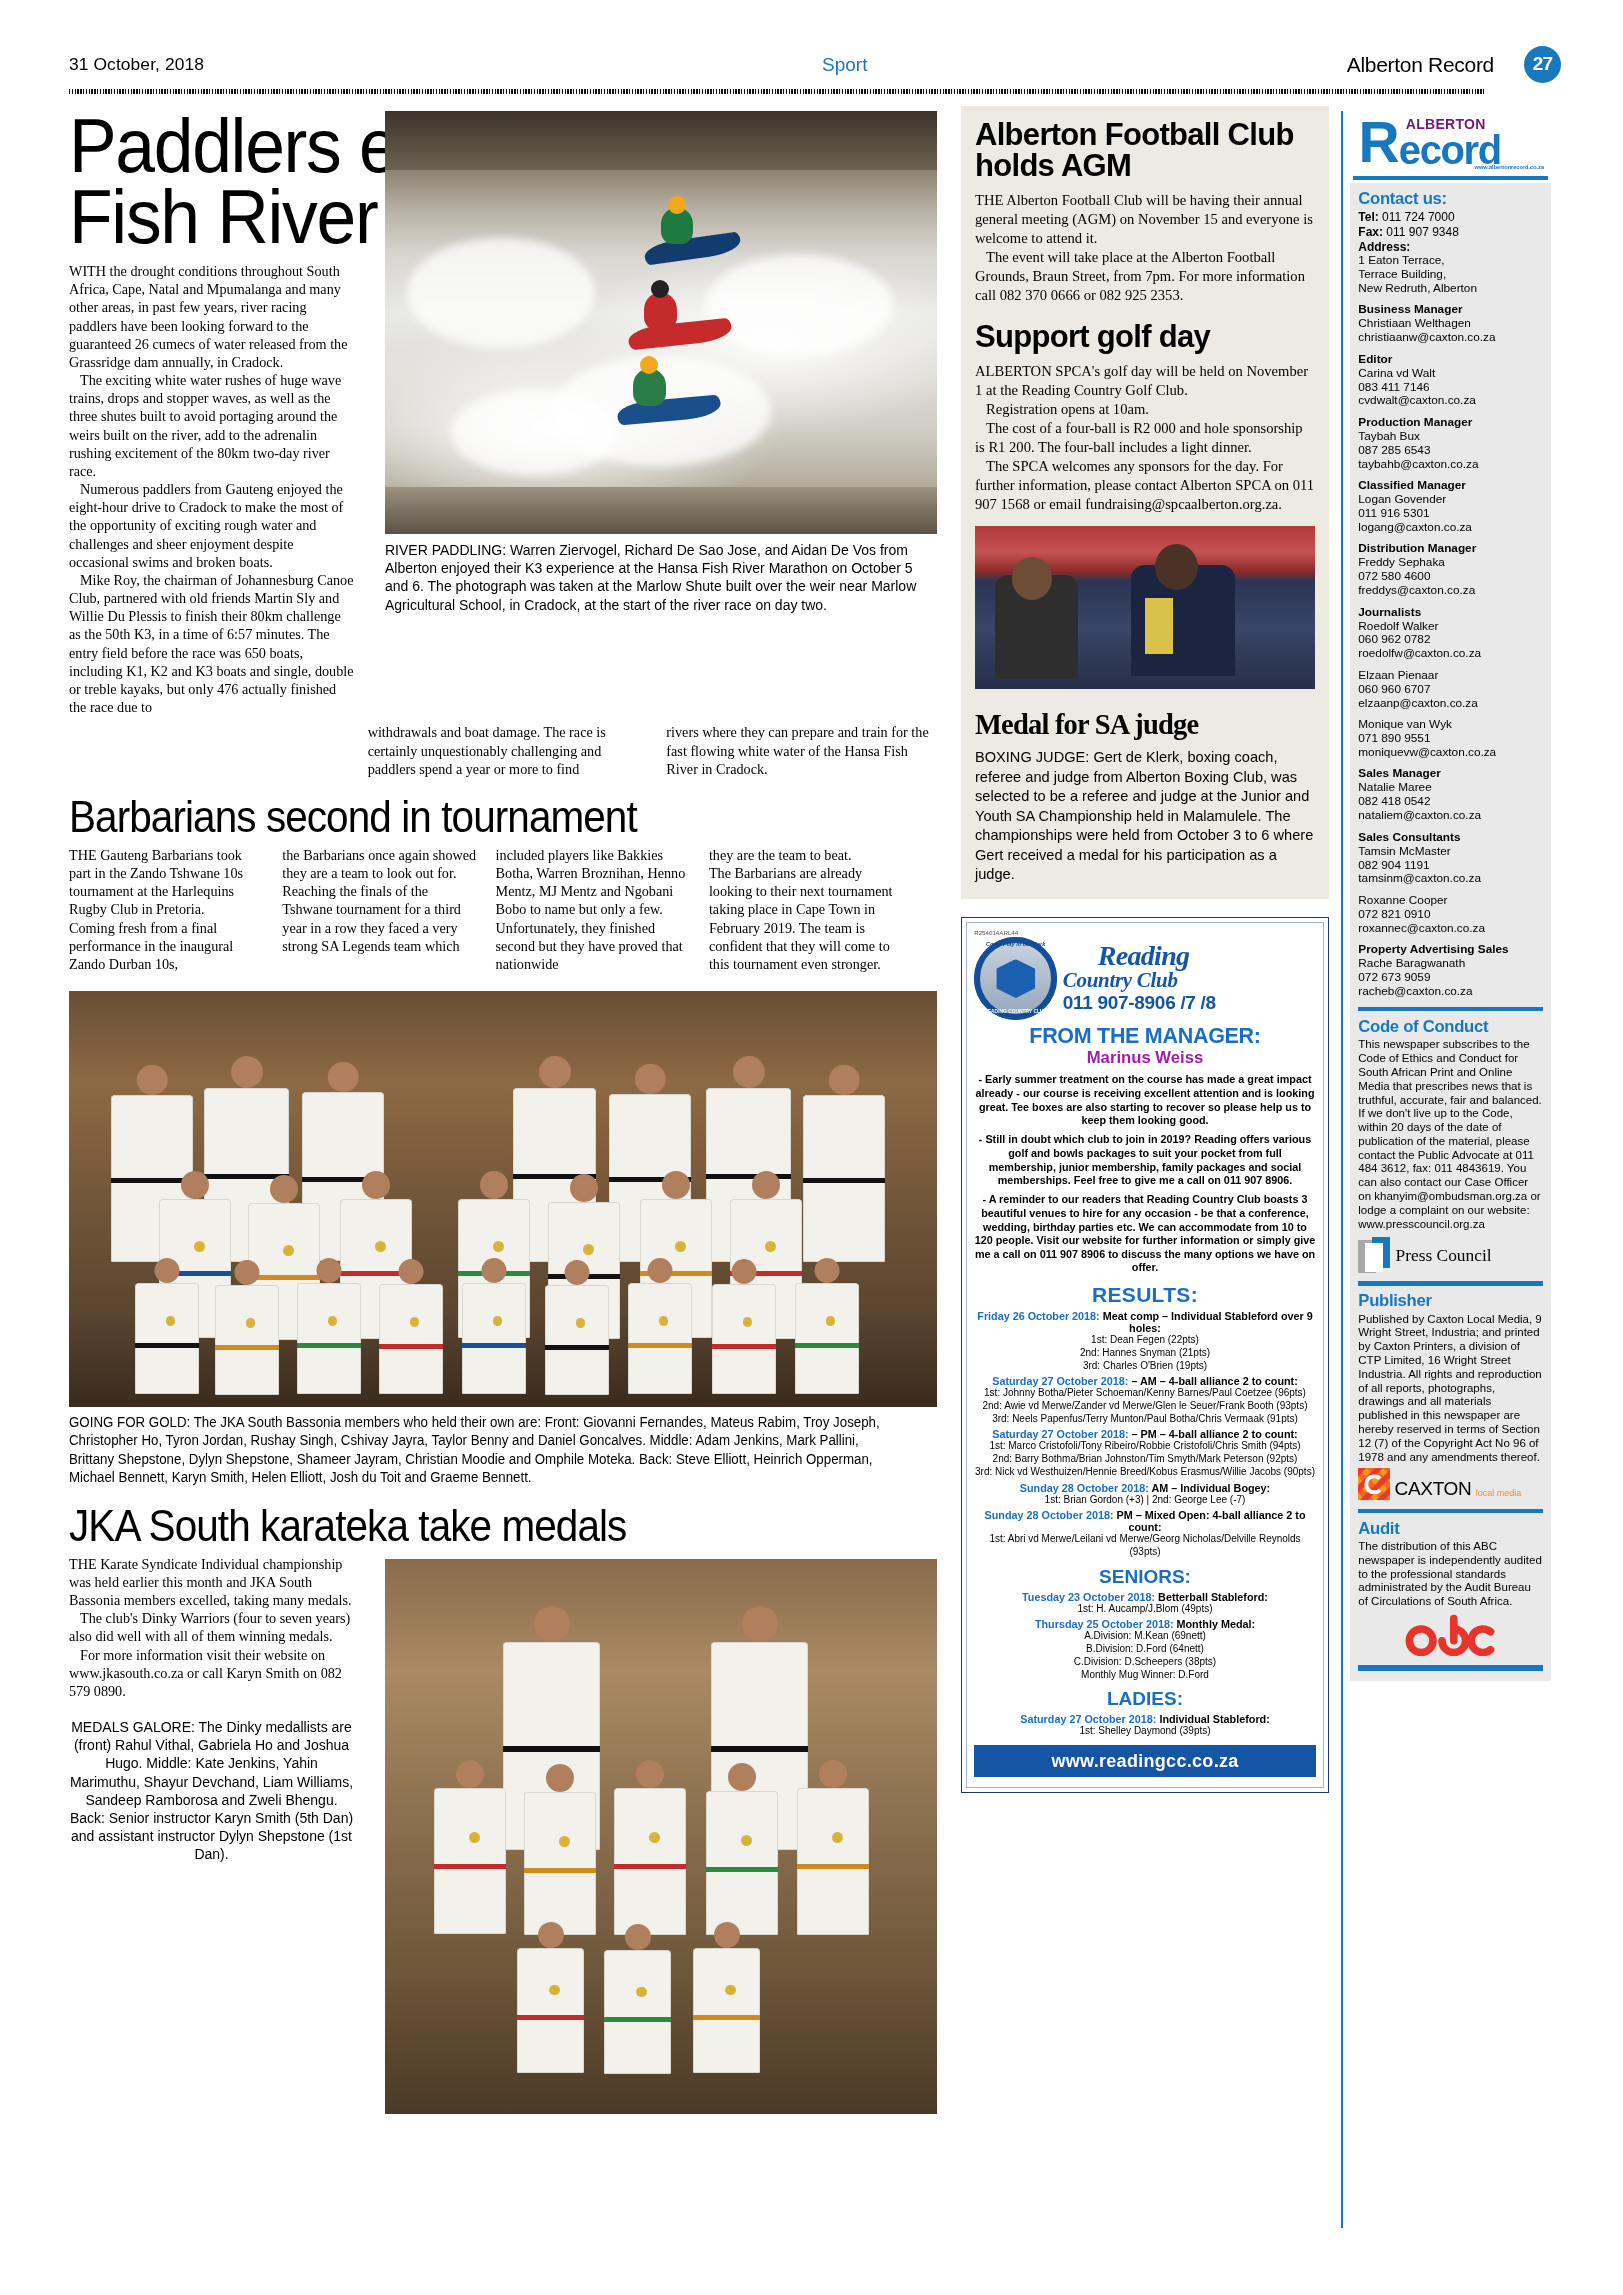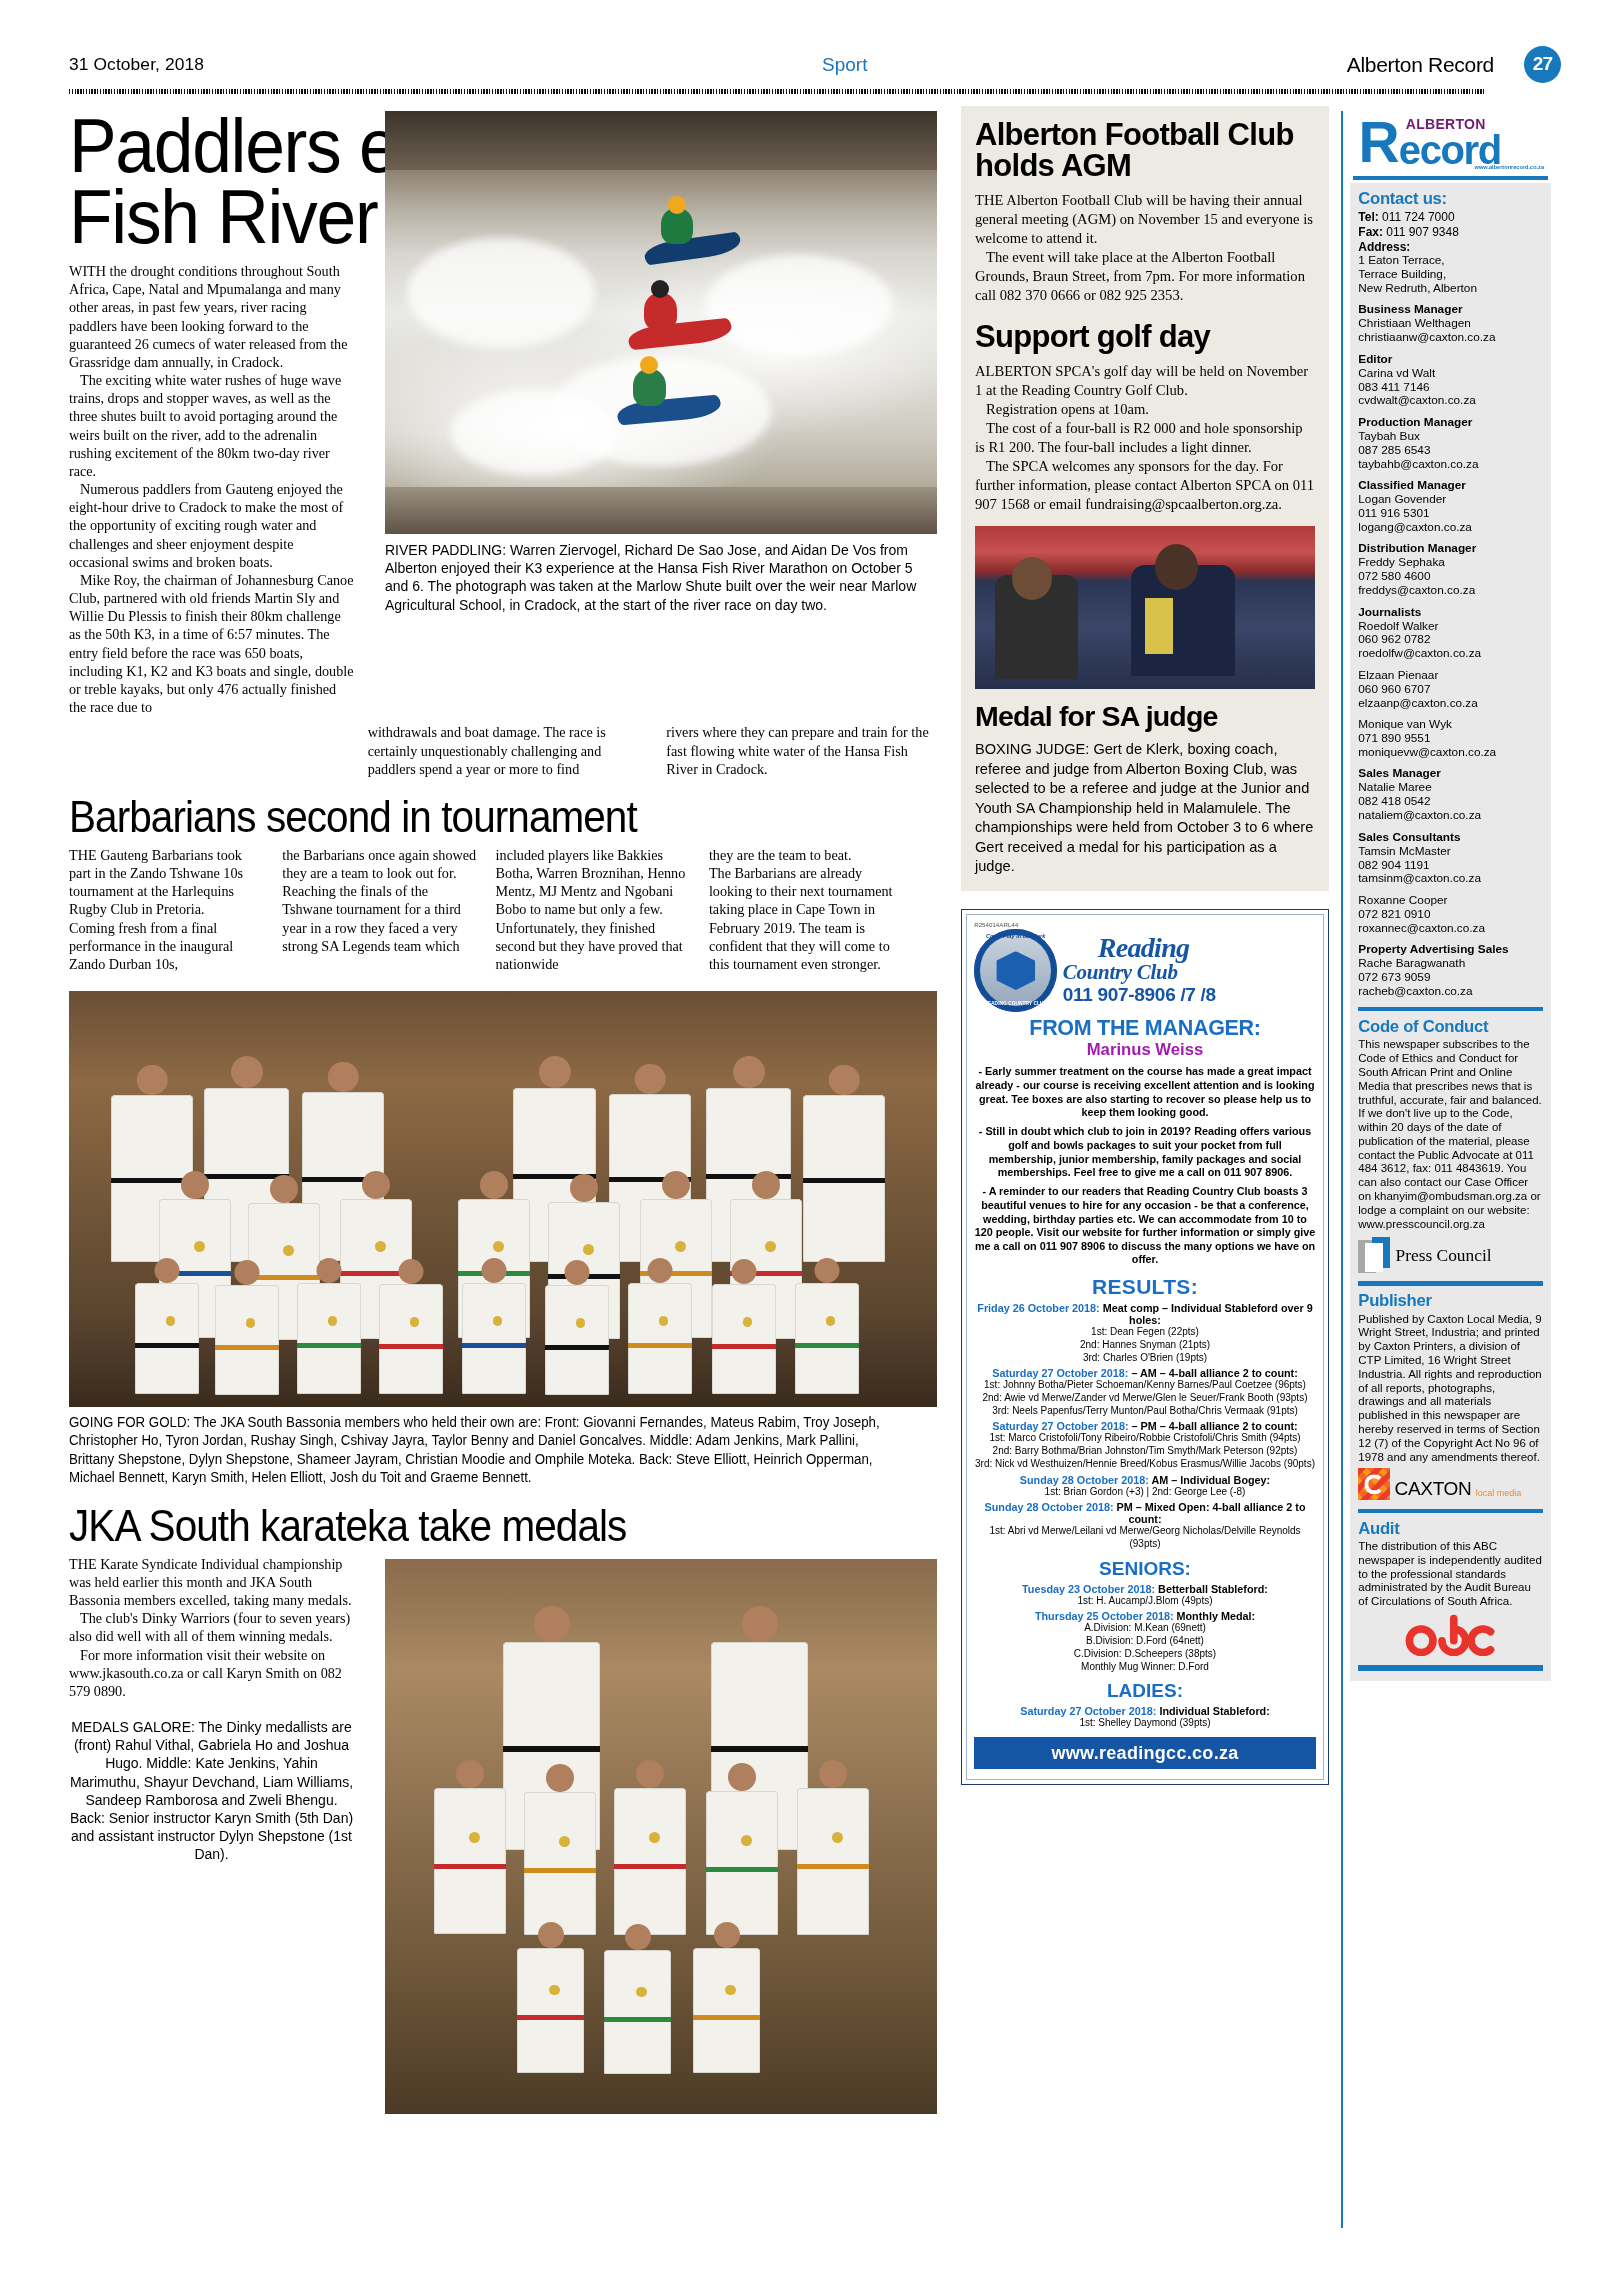--- a/index.html
+++ b/index.html
@@ -89,22 +89,22 @@
   .dinky-photo{position:absolute;left:316px;top:0;width:552px;height:555px;overflow:hidden;
     background:linear-gradient(to bottom,#8a6b4c 0%,#a98a63 20%,#8e7150 45%,#6d5639 75%,#4b3a26 100%);}
 
   
   .mid-box{background:#eceae3;padding:12.5px 14px 14px 14px;}
   .mid-h{font-family:"Liberation Sans",sans-serif;font-weight:bold;font-size:31px;
     line-height:1.02;letter-spacing:-0.7px;margin:0 0 9.7px 0;}
   .mid-body{font-family:"Liberation Serif",serif;font-size:14.6px;line-height:1.30;}
   .mid-body p{margin:0;text-indent:11px;}
   .mid-body p.first{text-indent:0;}
-  .mid-h2{font-family:Liberation Sans, sans-serif;font-weight:bold;font-size:28.5px;
-    letter-spacing:-0.8px;margin:11px 0 7px 0;}
+  .mid-h2{font-family:Liberation Serif, serif;font-weight:bold;font-size:28.5px;
+    letter-spacing:-0.8px;margin:20px 0 7px 0;}
   .mid-sans{font-family:"Liberation Sans",sans-serif;font-size:14.6px;line-height:1.34;}
   .boxer-photo{width:100%;height:163px;margin:12.5px 0 2.8px;position:relative;overflow:hidden;
     background:linear-gradient(to bottom,#b13a3a 0%,#c75151 16%,#8a2b2b 28%,#2b3554 34%,#3a4668 62%,#262f4a 100%);}
 
   
   .ad{margin-top:18px;border:1.4px solid #1b3a6b;background:#fff;padding:4.2px;}
   .ad-inner{border:0.7px solid #9fb4d0;padding:5.6px 7px 9.7px 7px;}
   .ad-code{font-size:6.2px;color:#555;font-family:"Liberation Sans",sans-serif;}
   .ad-head{display:flex;align-items:center;gap:5.6px;margin-top:1.4px;}
   .ad-crest{width:83px;height:83px;border-radius:50%;flex:0 0 auto;
@@ -512,21 +512,21 @@
           <div class="res-line">3rd: Neels Papenfus/Terry Munton/Paul Botha/Chris Vermaak (91pts)</div>
         </div>
         <div>
           <div class="res-date"><span>Saturday 27 October 2018:</span><b> – PM – 4-ball alliance 2 to count:</b></div>
           <div class="res-line">1st: Marco Cristofoli/Tony Ribeiro/Robbie Cristofoli/Chris Smith (94pts)</div>
           <div class="res-line">2nd: Barry Bothma/Brian Johnston/Tim Smyth/Mark Peterson (92pts)</div>
           <div class="res-line">3rd: Nick vd Westhuizen/Hennie Breed/Kobus Erasmus/Willie Jacobs (90pts)</div>
         </div>
         <div>
           <div class="res-date"><span>Sunday 28 October 2018:</span><b> AM – Individual Bogey:</b></div>
-          <div class="res-line">1st: Brian Gordon (+3) | 2nd: George Lee (-8)</div>
+          <div class="res-line">1st: Brian Gordon (+3) | 2nd: George Lee (-7)</div>
         </div>
         <div>
           <div class="res-date"><span>Sunday 28 October 2018:</span><b> PM – Mixed Open: 4-ball alliance 2 to count:</b></div>
           <div class="res-line">1st: Abri vd Merwe/Leilani vd Merwe/Georg Nicholas/Delville Reynolds (93pts)</div>
         </div>
 
         <div class="ad-sub">SENIORS:</div>
         <div>
           <div class="res-date"><span>Tuesday 23 October 2018:</span><b> Betterball Stableford:</b></div>
           <div class="res-line">1st: H. Aucamp/J.Blom (49pts)</div>

